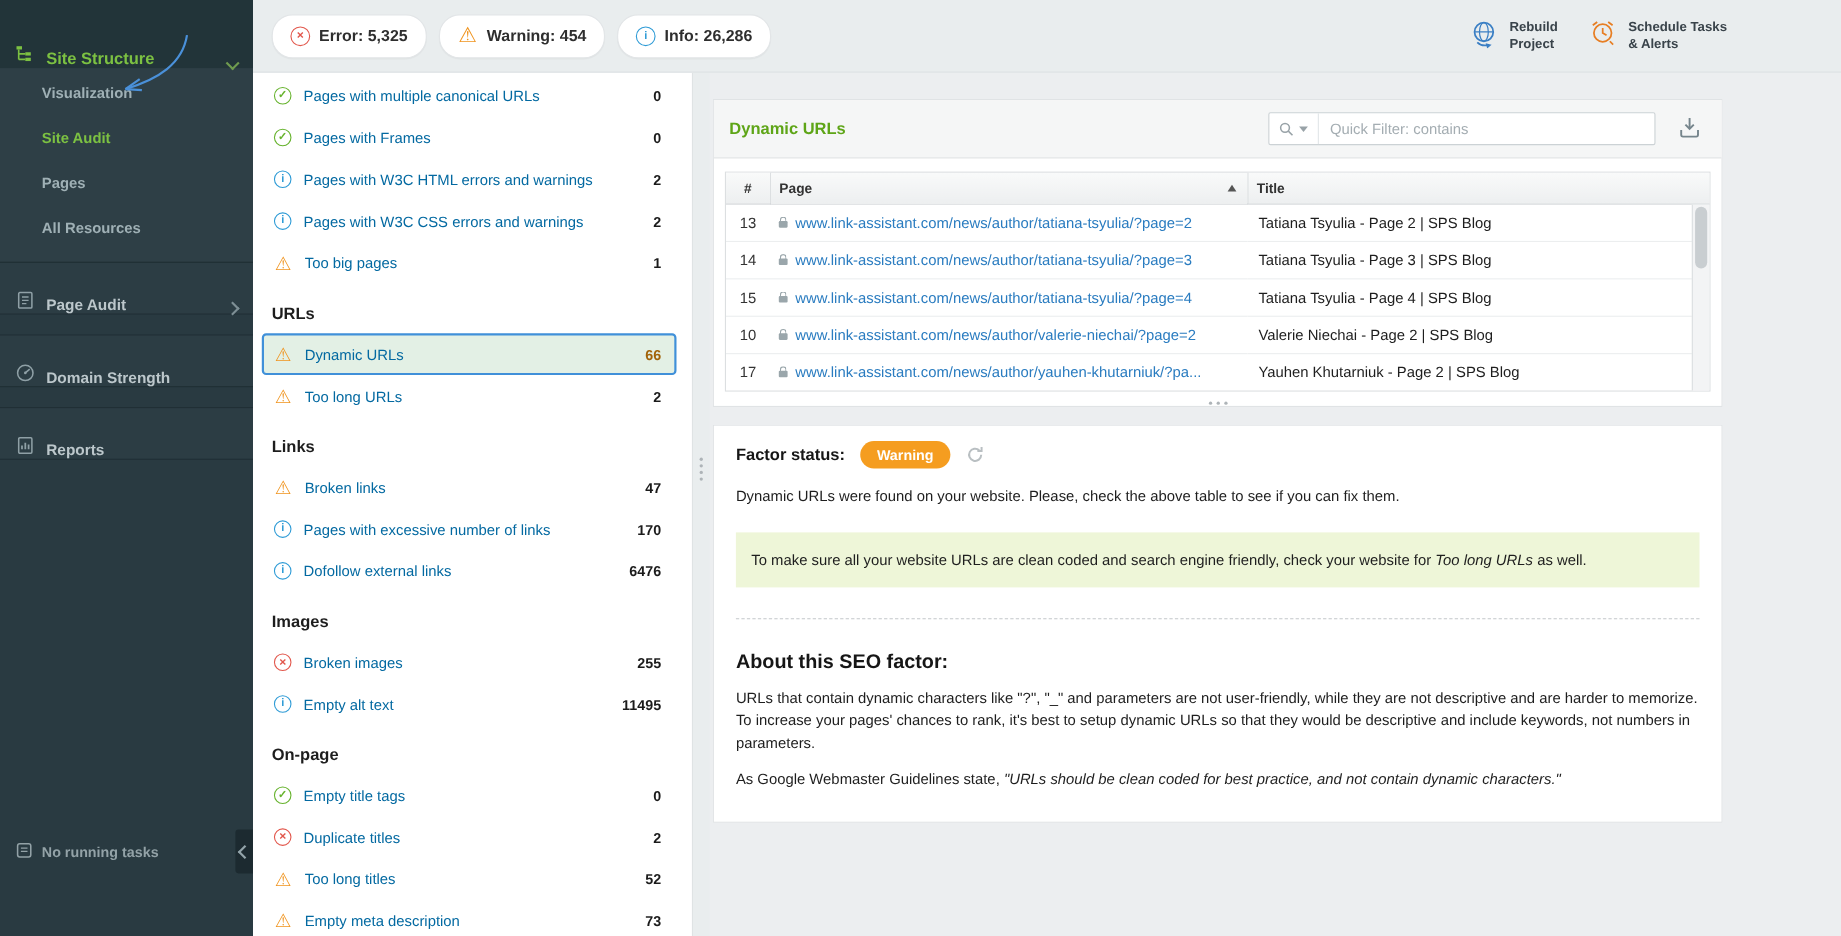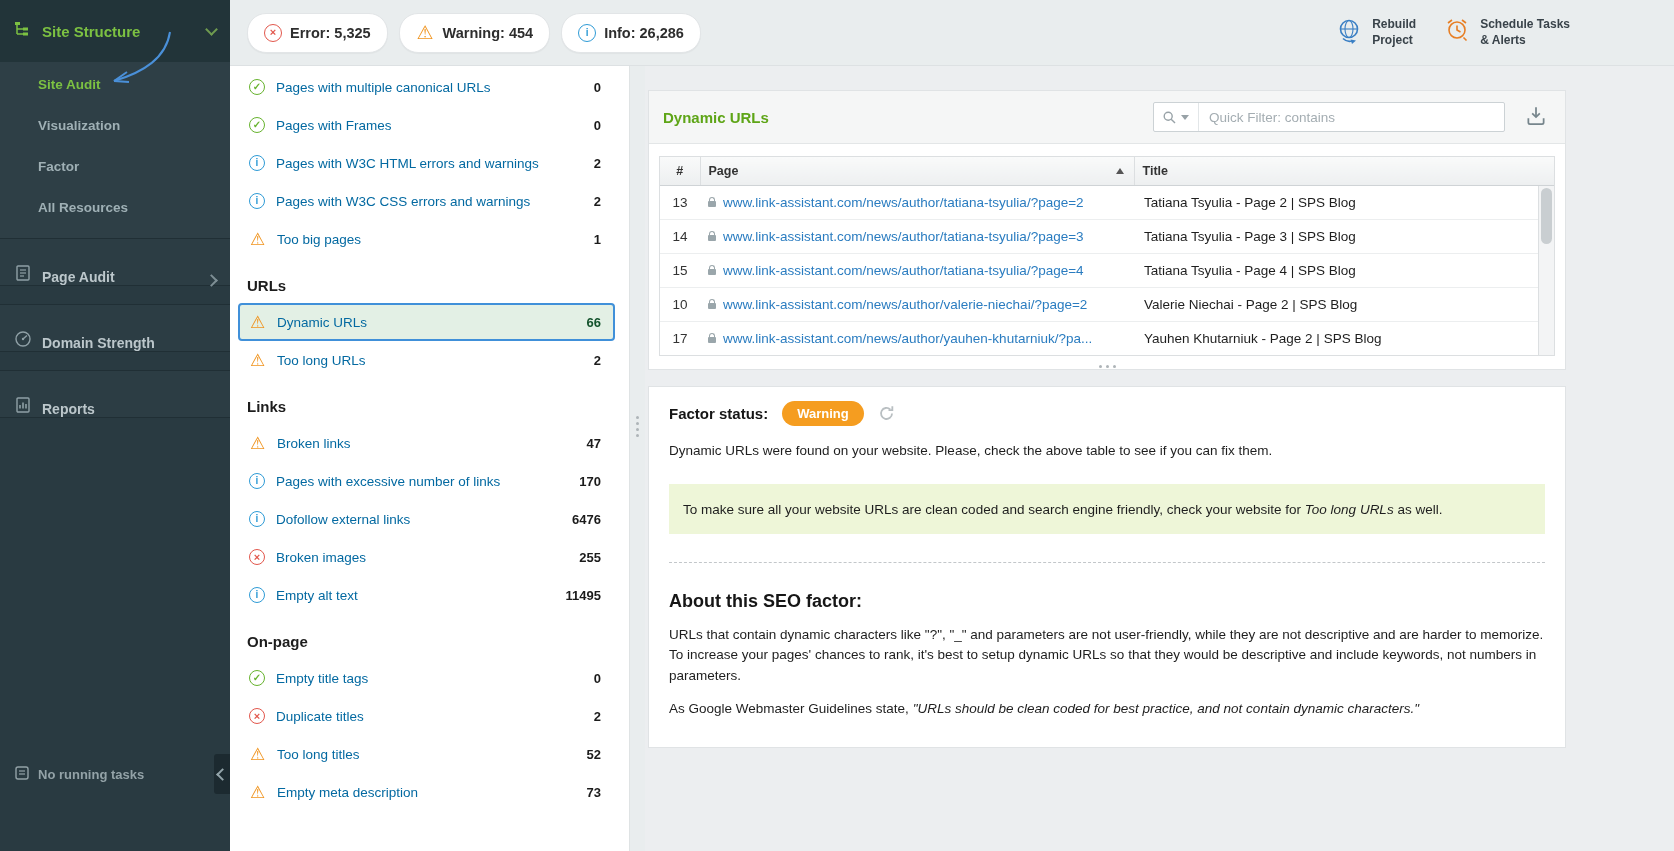--- a/index.html
+++ b/index.html
@@ -1,21 +1,21 @@
 <!DOCTYPE html>
 <html><head>
 <meta charset="utf-8">
 <style>
   html,body{margin:0;padding:0;background:#d7dadc;}
   .app{position:relative;width:1674px;height:851px;overflow:hidden;
        font-family:"Liberation Sans",sans-serif;background:#e9edee;color:#222;}
 
   
   .sidebar{position:absolute;left:0;top:0;width:230px;height:100%;background:#293a41;z-index:6;}
-  .sb-header{height:62px;display:flex;align-items:center;padding:0 14px;background:#223439;cursor:pointer;}
+  .sb-header{height:62px;display:flex;align-items:flex-end;padding:0 14px;background:#223439;cursor:pointer;}
   .sb-header-label{color:#7cc142;font-weight:bold;font-size:15px;margin-left:10px;flex:1;}
   .chev{display:inline-block;width:7px;height:7px;border-right:2px solid #6f9b4f;border-bottom:2px solid #6f9b4f;transform:rotate(45deg);margin-top:-3px;}
   .chev.right{border-color:#7e8f95;transform:rotate(-45deg);}
   .chev.left{border-color:#93a4aa;transform:rotate(135deg);margin:0;}
   .sb-sub{padding:2px 0 10px;background:#2e3f46;}
   .sb-item{height:41px;line-height:41px;padding-left:38px;color:#9fb0b5;font-size:13.5px;font-weight:bold;cursor:pointer;}
   .sb-item.active{color:#7cc142;}
   .sb-module{height:46px;display:flex;align-items:flex-end;padding:0 14px;color:#bcc7cb;font-size:14px;font-weight:bold;
              border-top:1px solid #202f35;border-bottom:1px solid #202f35;background:#2c3d44;margin-bottom:18px;cursor:pointer;}
   .sb-module .lbl{margin-left:10px;flex:1;}
@@ -42,21 +42,21 @@
   .pill .ic{width:18px;height:18px;}
   .pill .ic-warn{width:19px;height:19px;font-size:19px;}
 
   
   .factors{position:absolute;left:230px;top:66px;width:400px;bottom:0;background:#fff;border-right:1px solid #dfe3e4;
            overflow:hidden;padding-top:2px;box-sizing:border-box;}
   .f-row{height:34px;display:flex;align-items:center;margin:0 14px 0 8px;padding:0 12px 0 9px;border:2px solid transparent;border-radius:4px;cursor:pointer;}
   .f-label{margin-left:11px;font-size:13.5px;color:#0369a1;flex:1;}
   .f-value{font-size:13px;font-weight:bold;color:#1b1b1b;}
   .f-row.sel{border-color:#4090d9;background:#e3f0e5;}
-  .f-row.sel .f-value{color:#14532d;}
+  .f-row.sel .f-value{color:#a16207;}
   .f-group-title{height:45px;display:flex;align-items:flex-end;padding:0 0 9px 17px;font-size:15px;font-weight:bold;color:#1d1d1d;box-sizing:border-box;}
 
   
   .vsplit{position:absolute;left:630px;top:66px;width:15px;bottom:0;background:#e9edee;cursor:col-resize;}
   .vdots{position:absolute;top:350px;left:6px;display:flex;flex-direction:column;gap:3px;}
   .vdots span,.hsplit span{width:3px;height:3px;border-radius:50%;background:#aeb4b8;display:block;}
   .hsplit{position:absolute;left:3px;top:294px;width:918px;height:12px;display:flex;align-items:center;justify-content:center;gap:4px;cursor:row-resize;}
 
   
   .detail{position:absolute;left:645px;top:66px;right:0;bottom:0;background:#eceef0;}
@@ -117,23 +117,23 @@
           <line x1="3" y1="13" x2="9" y2="13" stroke="#7cc142" stroke-width="1.5"></line>
           <rect x="9" y="6.5" width="5" height="3" fill="#7cc142"></rect>
           <rect x="9" y="11.5" width="5" height="3" fill="#7cc142"></rect>
         </svg>
       </span>
       <span class="sb-header-label">Site Structure</span>
       <span class="chev"></span>
     </div>
 
     <nav class="sb-sub">
+      <div class="sb-item">Visualization</div>
       <div class="sb-item active">Site Audit</div>
-      <div class="sb-item">Visualization</div>
-      <div class="sb-item">Factor</div>
+      <div class="sb-item">Pages</div>
       <div class="sb-item">All Resources</div>
     </nav>
 
     <svg class="annot" width="92" height="66" viewBox="0 0 92 66">
       <path d="M82 4 C78 30 56 44 26 53" fill="none" stroke="#4a90d9" stroke-width="2"></path>
       <path d="M26 53 l13 -9 M26 53 l15 1" fill="none" stroke="#4a90d9" stroke-width="2"></path>
     </svg>
 
     <div class="sb-module">
       <span>
@@ -278,20 +278,21 @@
         <div class="f-row">
           <span class="ic ic-info">i</span>
           <span class="f-label">Pages with excessive number of links</span>
           <span class="f-value">170</span>
         </div>
         <div class="f-row">
           <span class="ic ic-info">i</span>
           <span class="f-label">Dofollow external links</span>
           <span class="f-value">6476</span>
         </div>
+        <div class="f-group-title">Images</div>
         <div class="f-row">
           <span class="ic ic-err">×</span>
           <span class="f-label">Broken images</span>
           <span class="f-value">255</span>
         </div>
         <div class="f-row">
           <span class="ic ic-info">i</span>
           <span class="f-label">Empty alt text</span>
           <span class="f-value">11495</span>
         </div>

